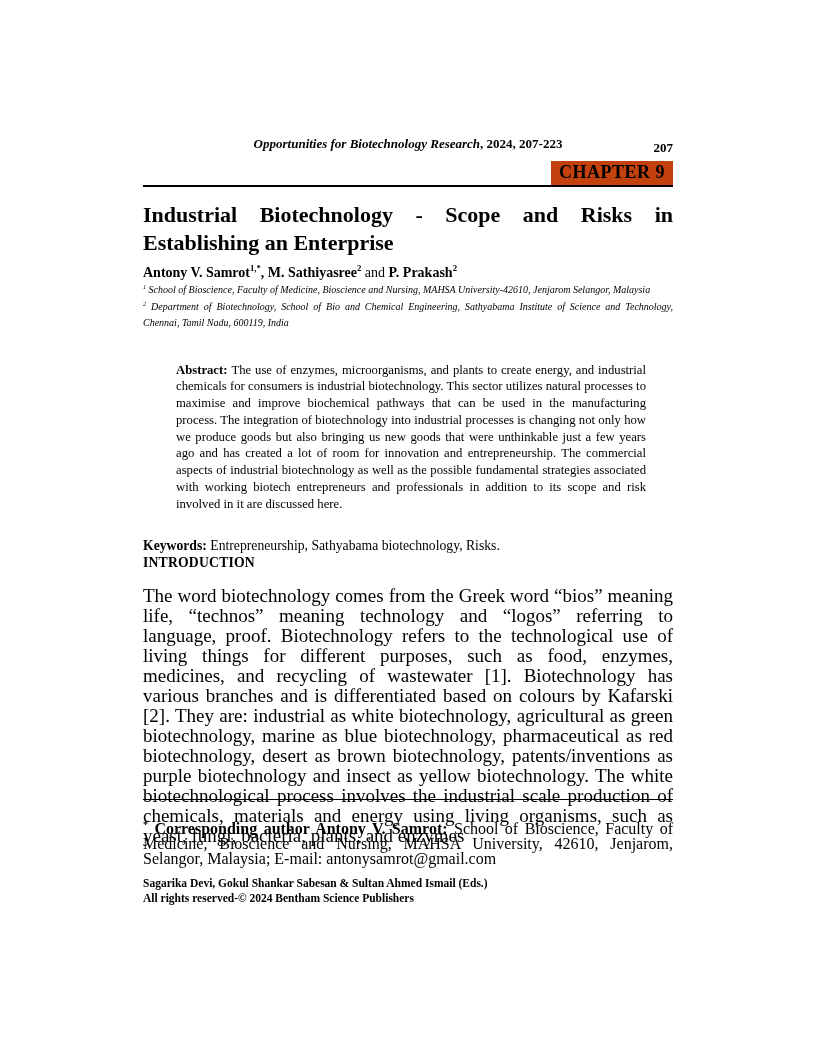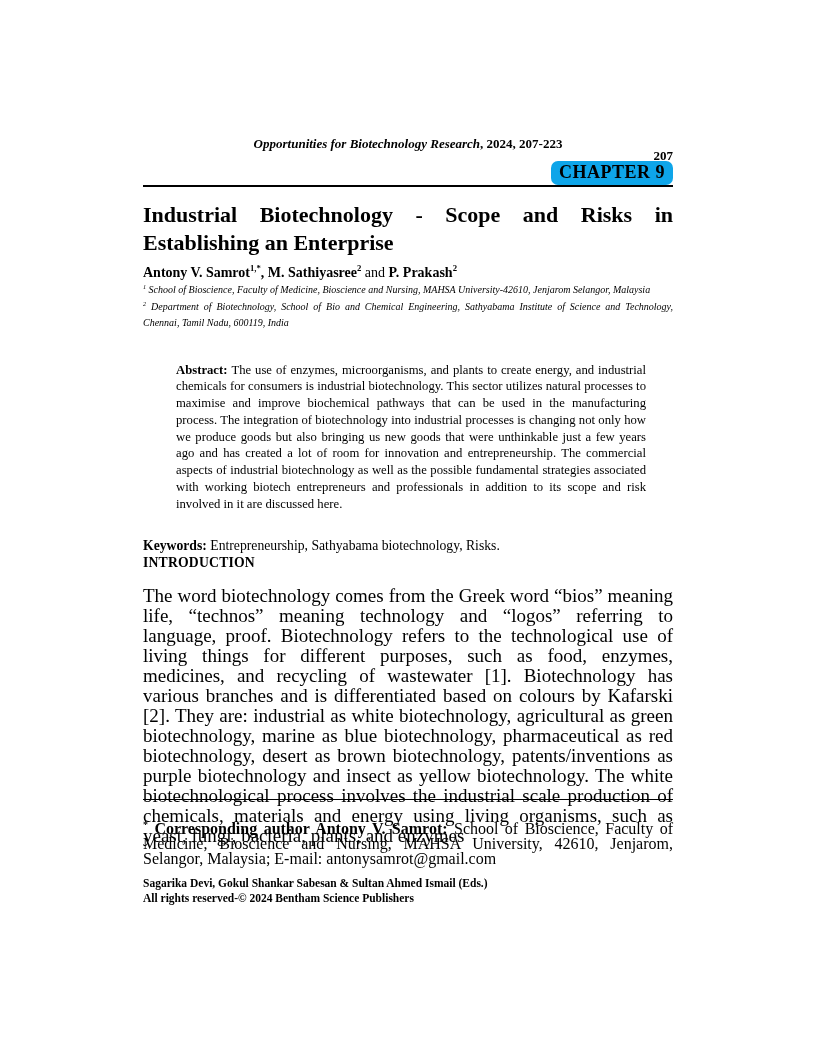--- a/index.html
+++ b/index.html
@@ -25,36 +25,35 @@
     padding-top: 136px;
   }
   .running-head-row {
     position: relative;
     height: 18px;
     font-size: 13px;
     text-align: center;
   }
   .page-number {
     position: absolute;
-    right: 0; top: 12px;
+    right: 0; top: 4px;
     font-weight: bold;
     font-size: 13px;
   }
   .chapter-row {
     text-align: right;
     margin-top: 7px;
   }
   .chapter-box {
     display: inline-block;
-    background: #0ea5e9;
+    background: #c2410c;
     font-weight: bold;
     font-size: 18px;
     padding: 1px 8px 2px 8px;
     letter-spacing: 0.5px;
-    border-radius: 7px;
   }
   .header-rule {
     border-bottom: 2px solid #000000;
     margin-top: 0px;
   }
   
   .article-title {
     margin-top: 14px;
     font-size: 22px;
     font-weight: bold;

